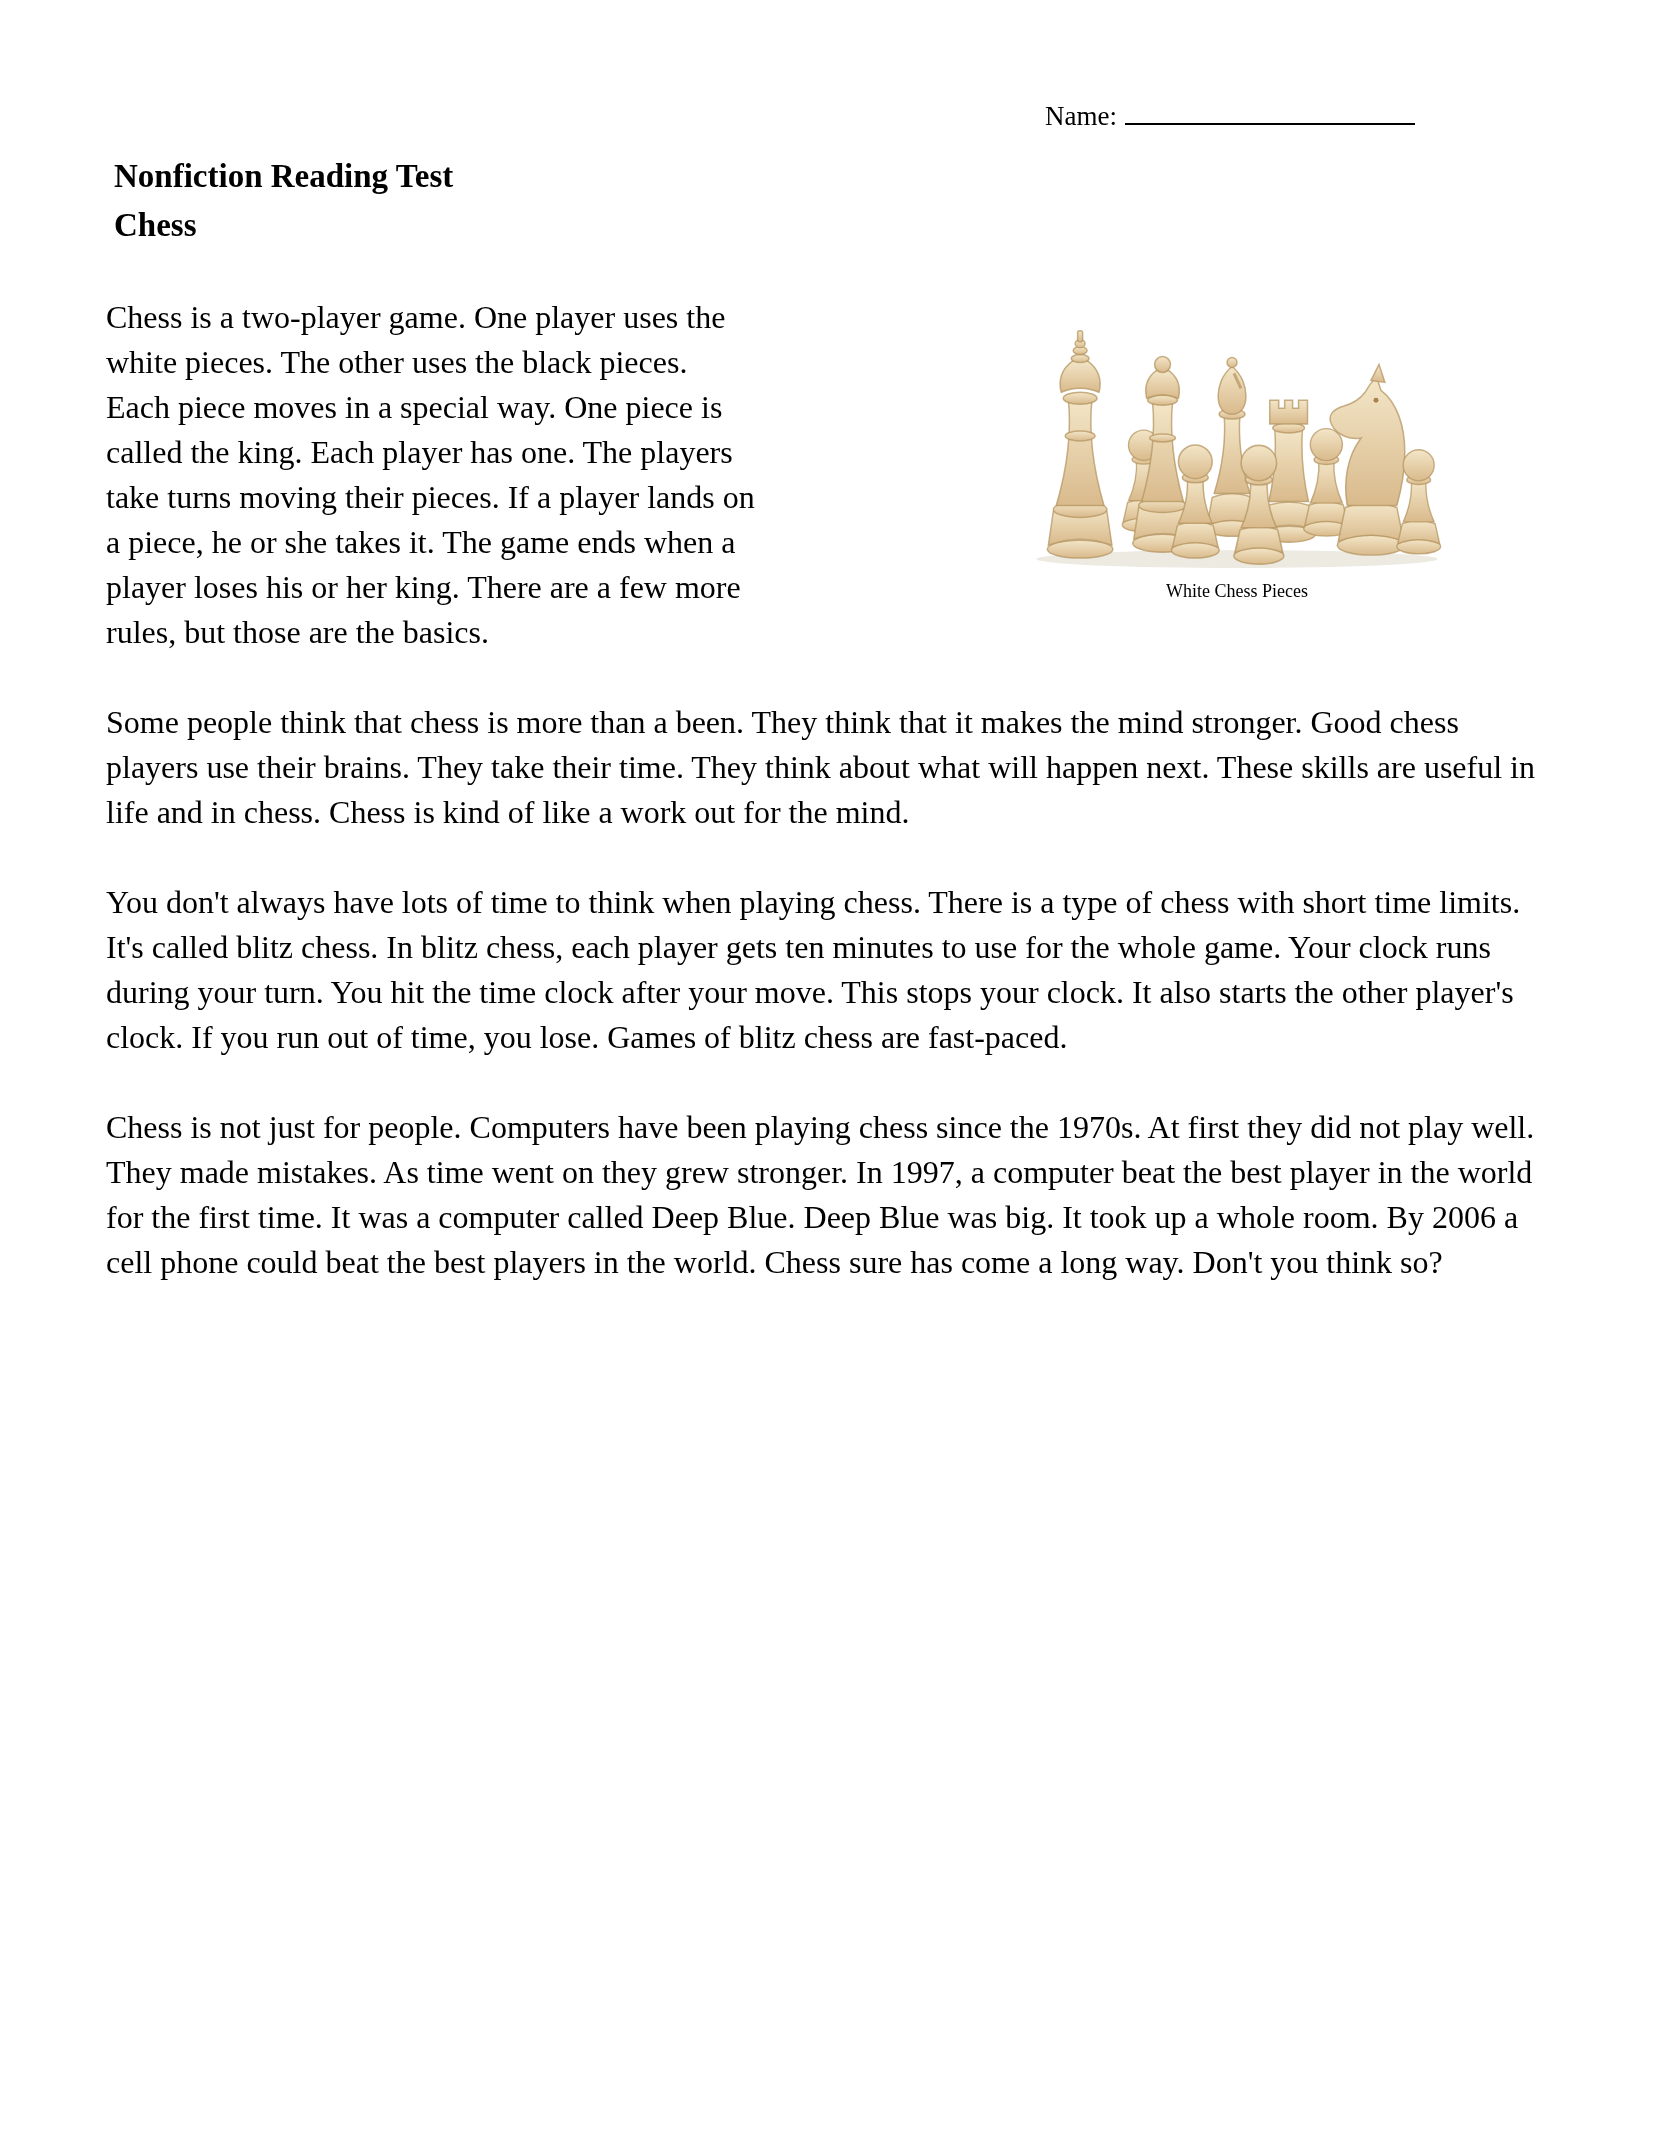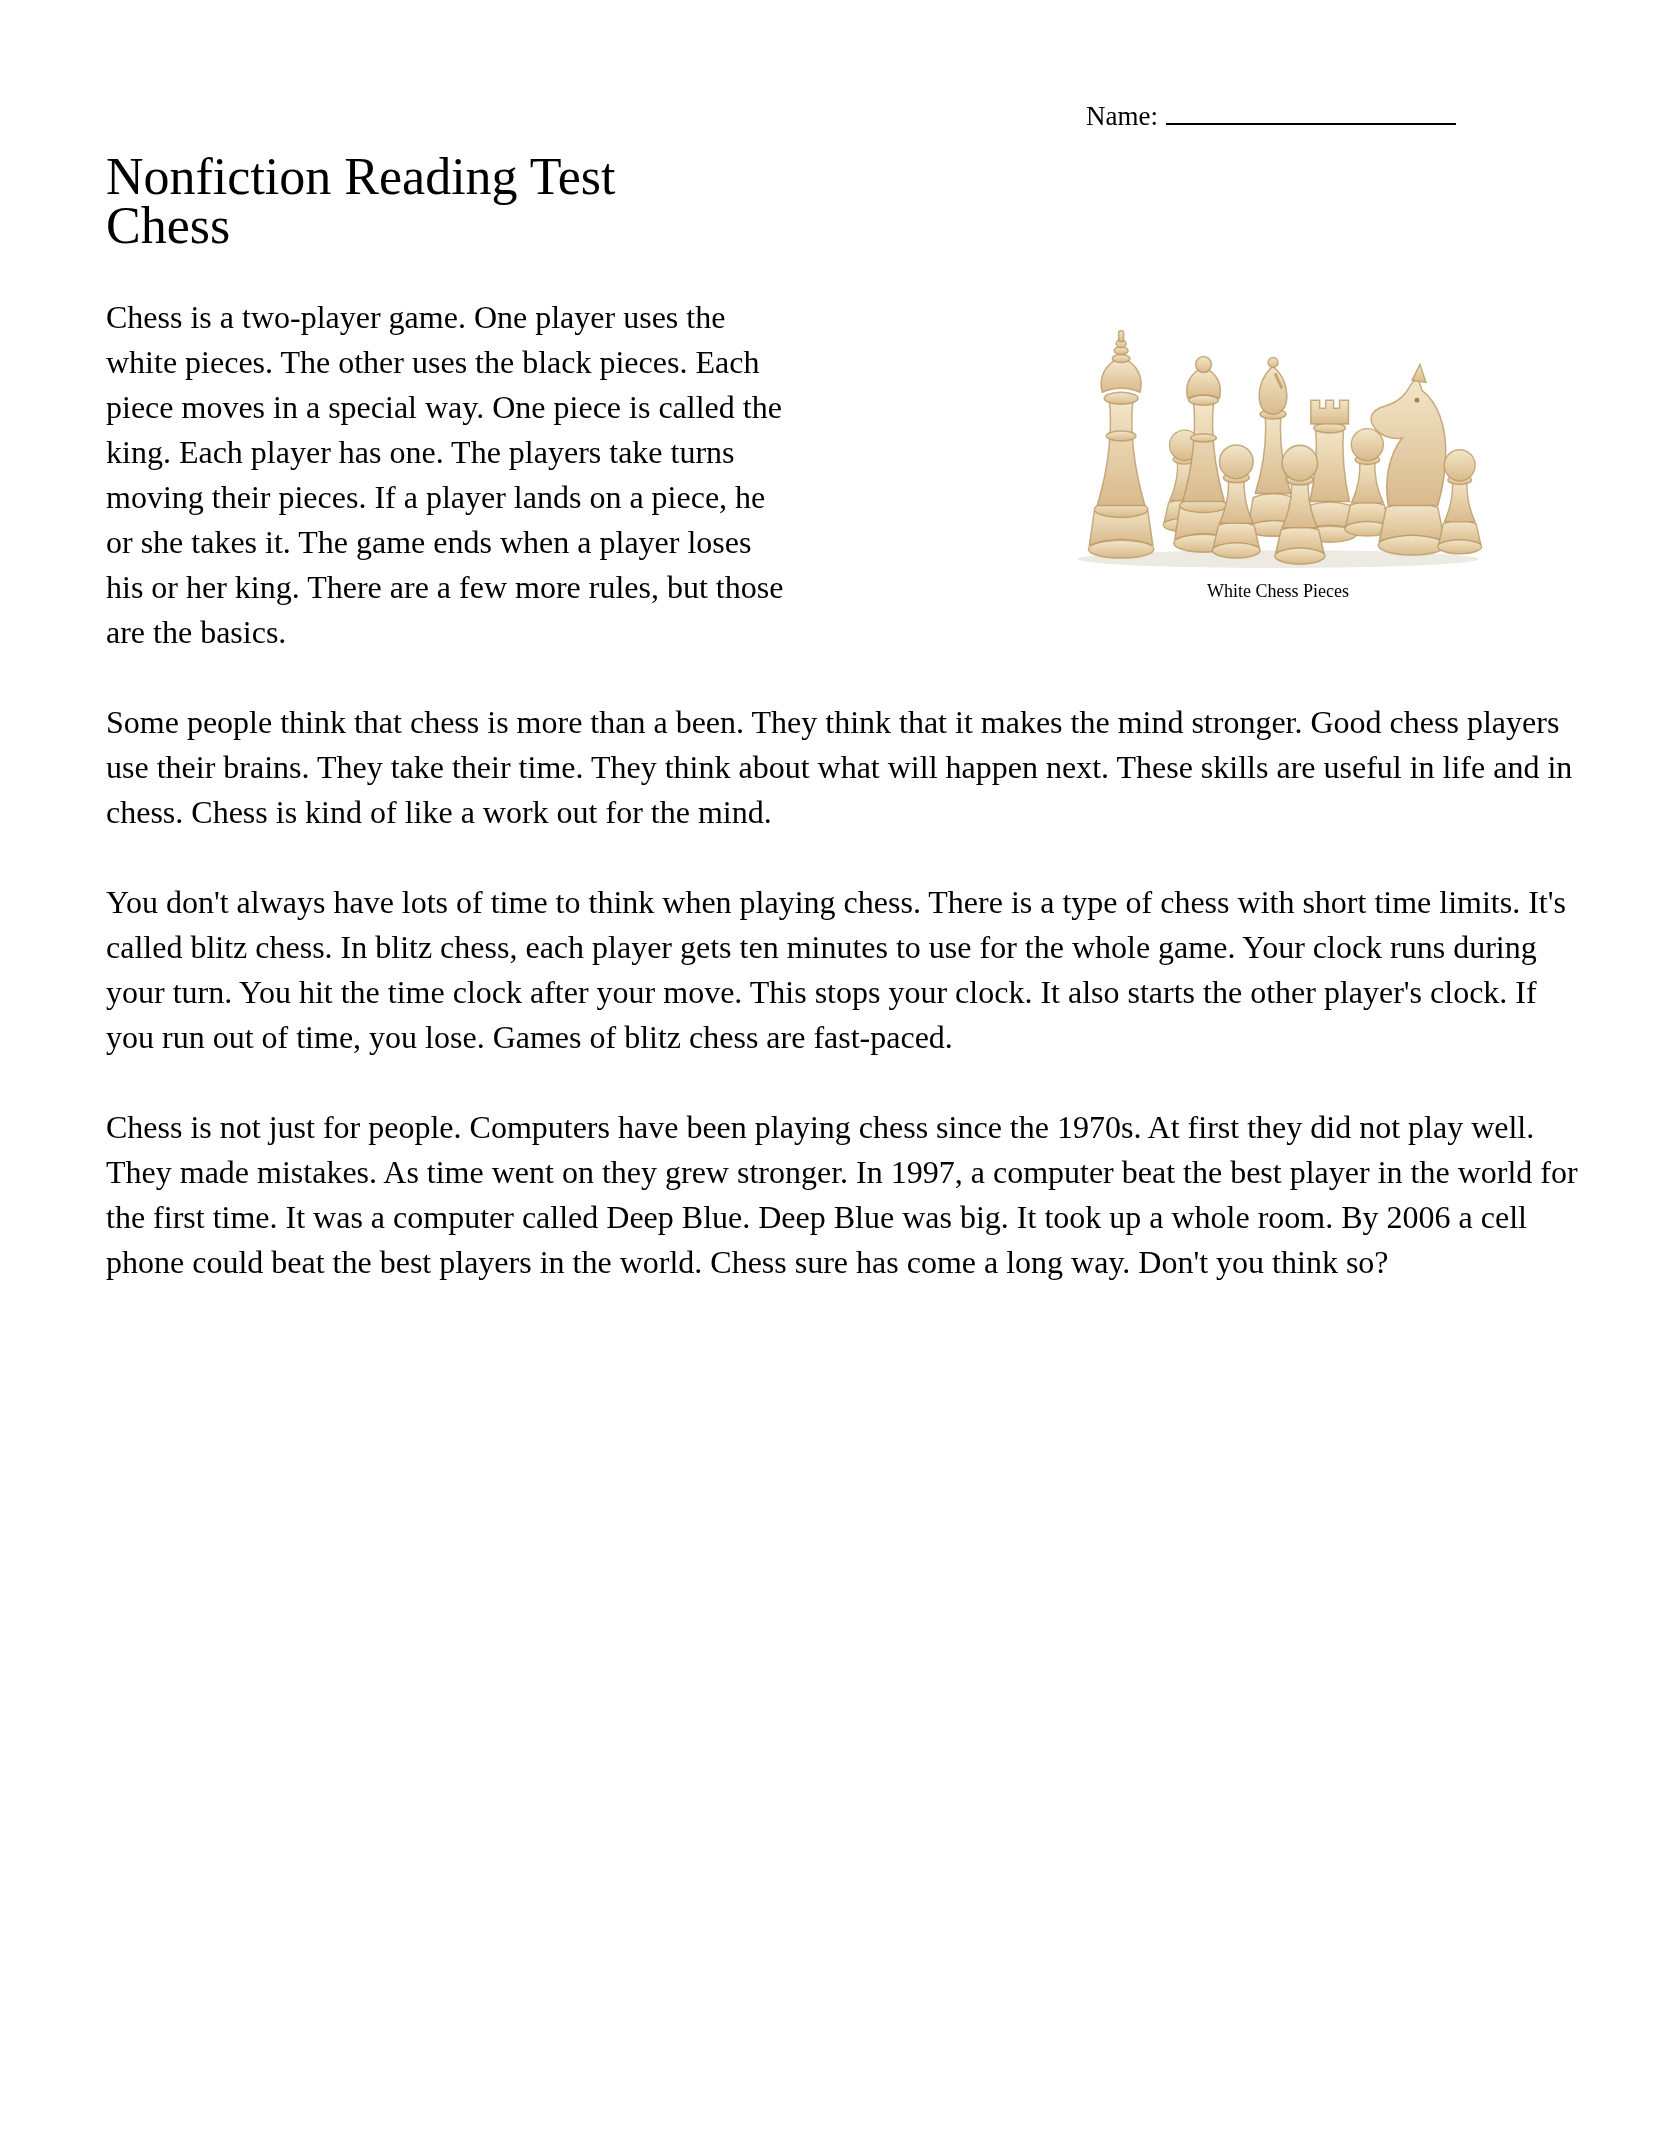--- a/index.html
+++ b/index.html
@@ -1,39 +1,39 @@
 <!DOCTYPE html>
 <html><head>
 <meta charset="utf-8">
 <style>
   html, body { margin:0; padding:0; background:#ffffff; }
   .page {
     position:relative;
     width:1658px; height:2145px;
     background:#ffffff;
     box-sizing:border-box;
-    padding:100px 74px 0 106px;
+    padding:100px 115px 0 106px;
     font-family:"Liberation Serif", serif;
     font-size:32px; line-height:45px;
     color:#000;
     overflow:hidden;
   }
   .name-row {
     text-align:right;
     margin-right:128px;
     font-size:27px; line-height:32px;
     white-space:nowrap;
   }
   .name-line {
     display:inline-block;
     width:290px; height:4px;
     border-bottom:2px solid #000;
     margin-left:8px;
   }
-  .title { margin:20px 0 0 0; font-size:52px; line-height:49px; font-weight:normal; }
+  .title { margin:20px 0 0 8px; font-size:33px; line-height:49px; font-weight:bold; }
   .title span { display:block; }
   .directions { margin:46px 0 0 0; }
   .article { margin-top:45px; }
   .para { margin:0 0 45px 0; }
   .figure {
     float:right;
     width:768px;
     margin:0 0 80px 20px;
   }
   .figure svg {

